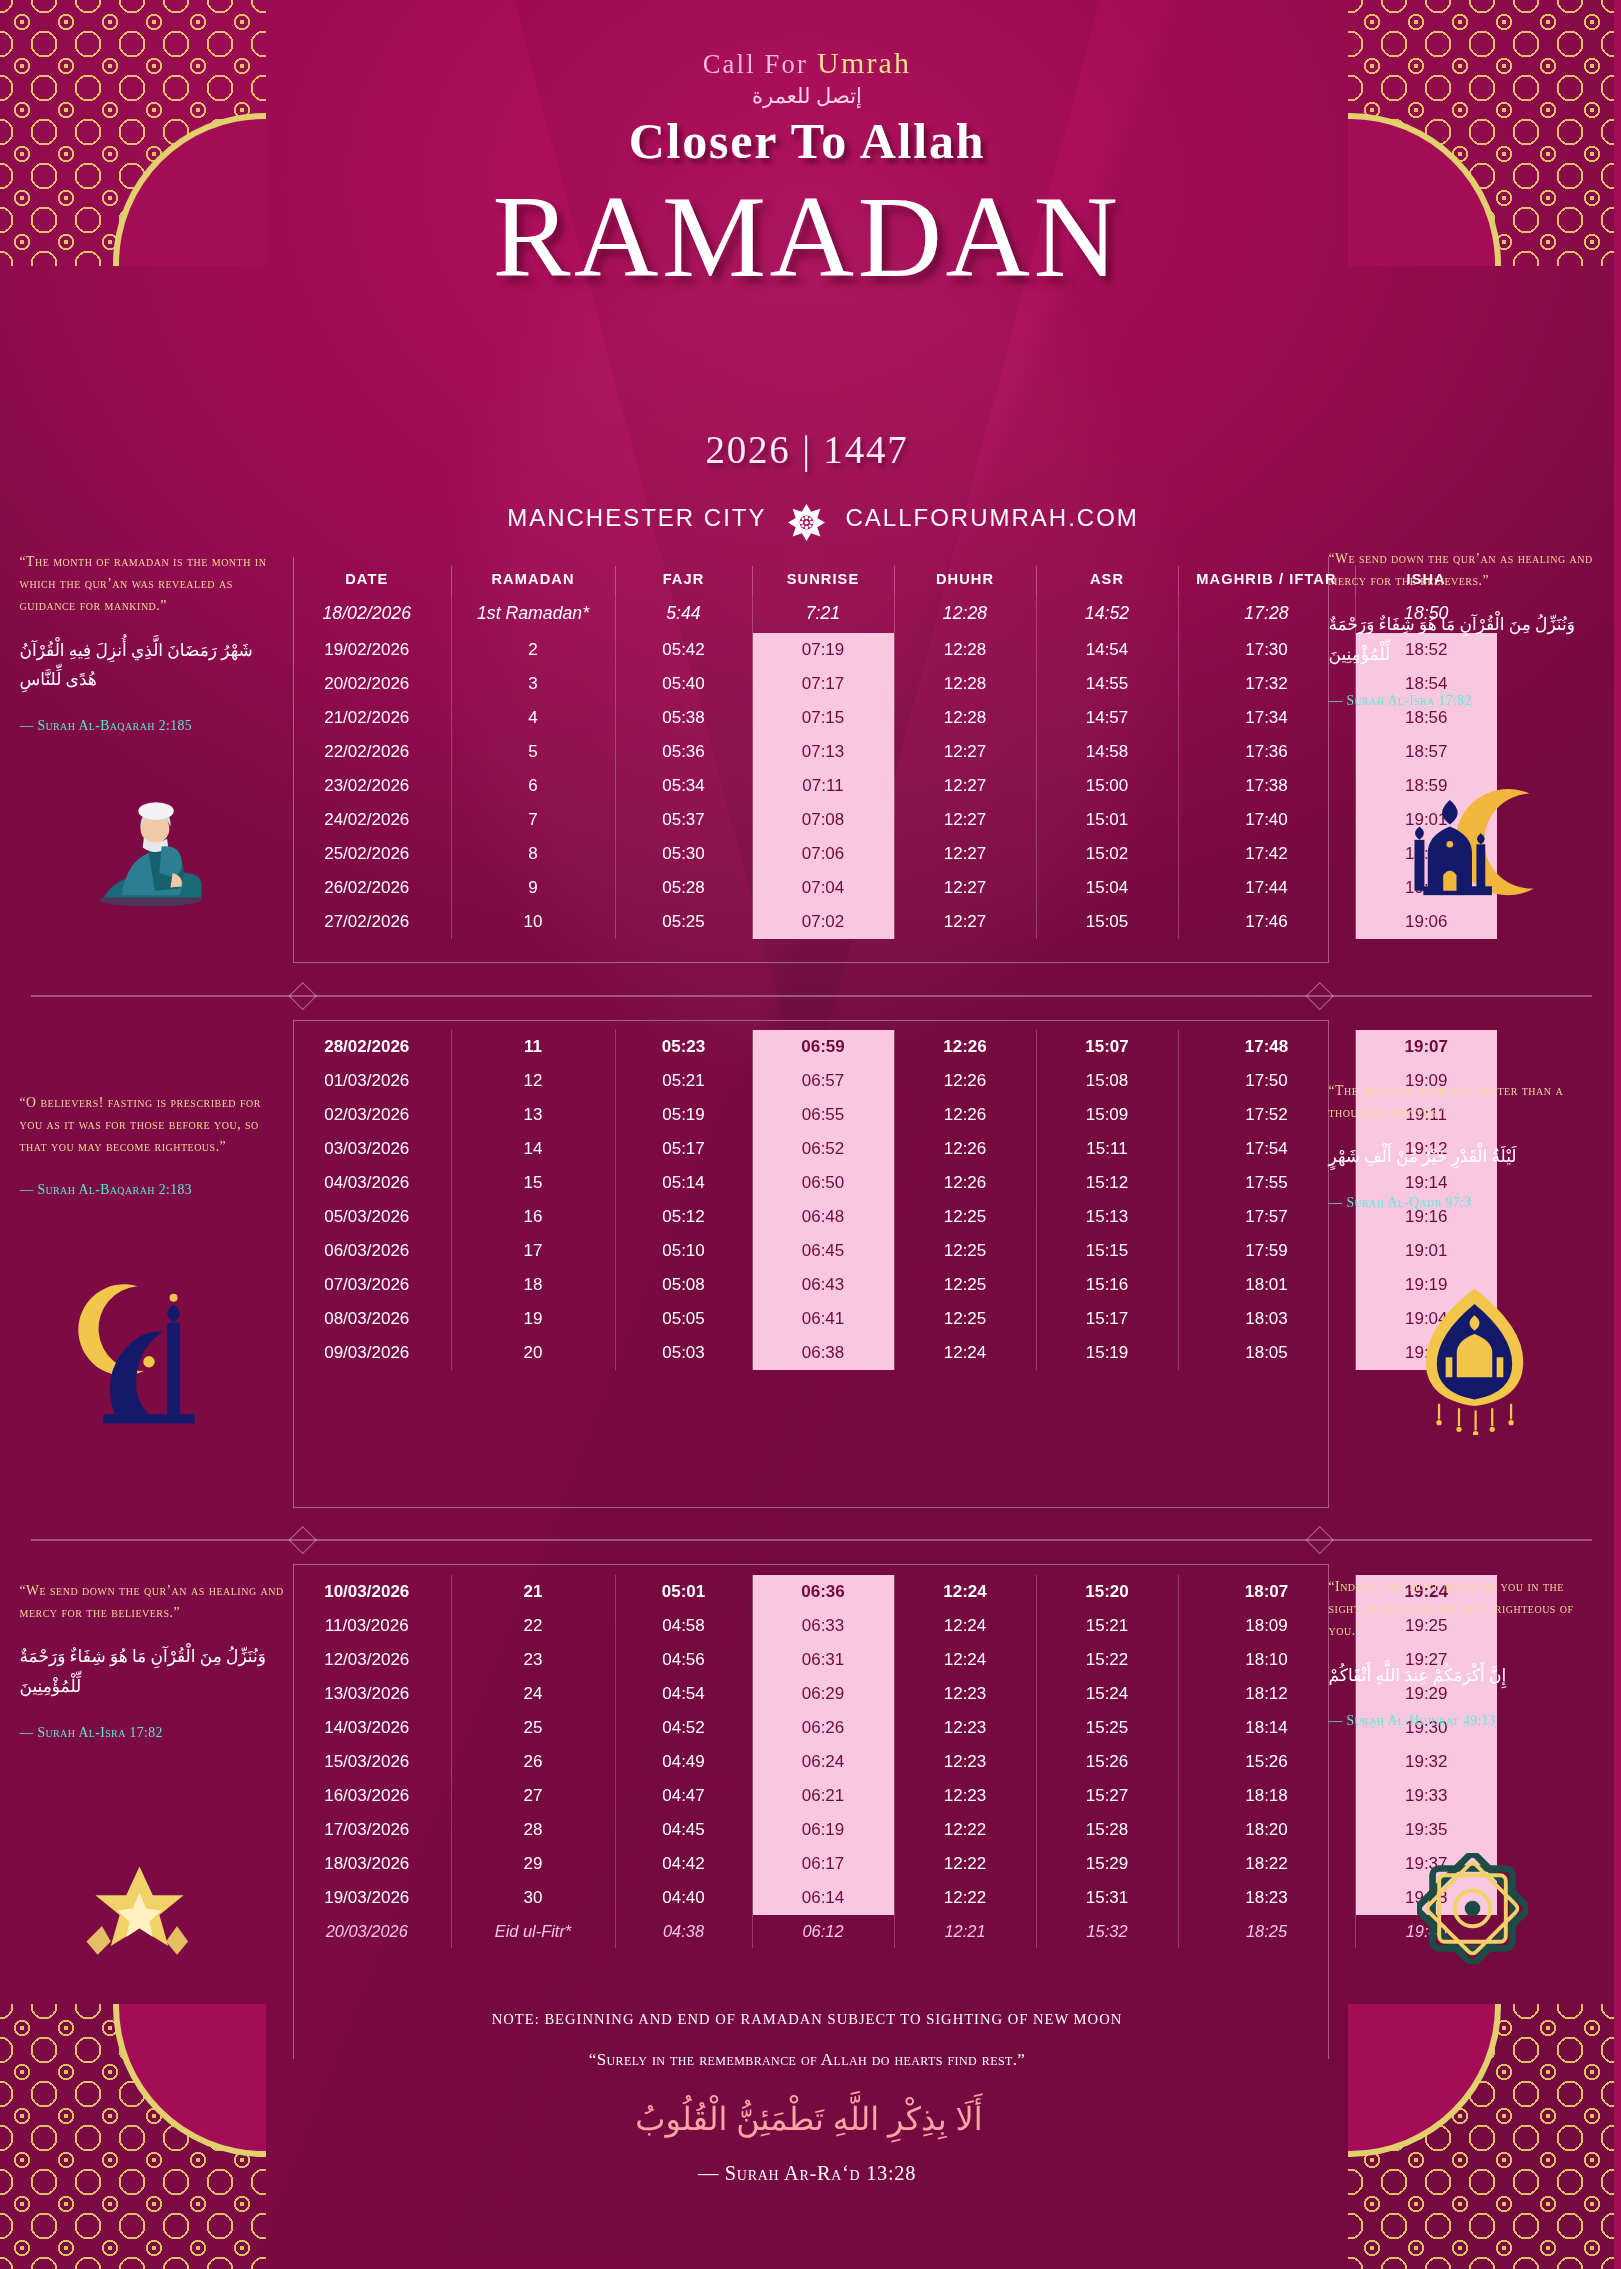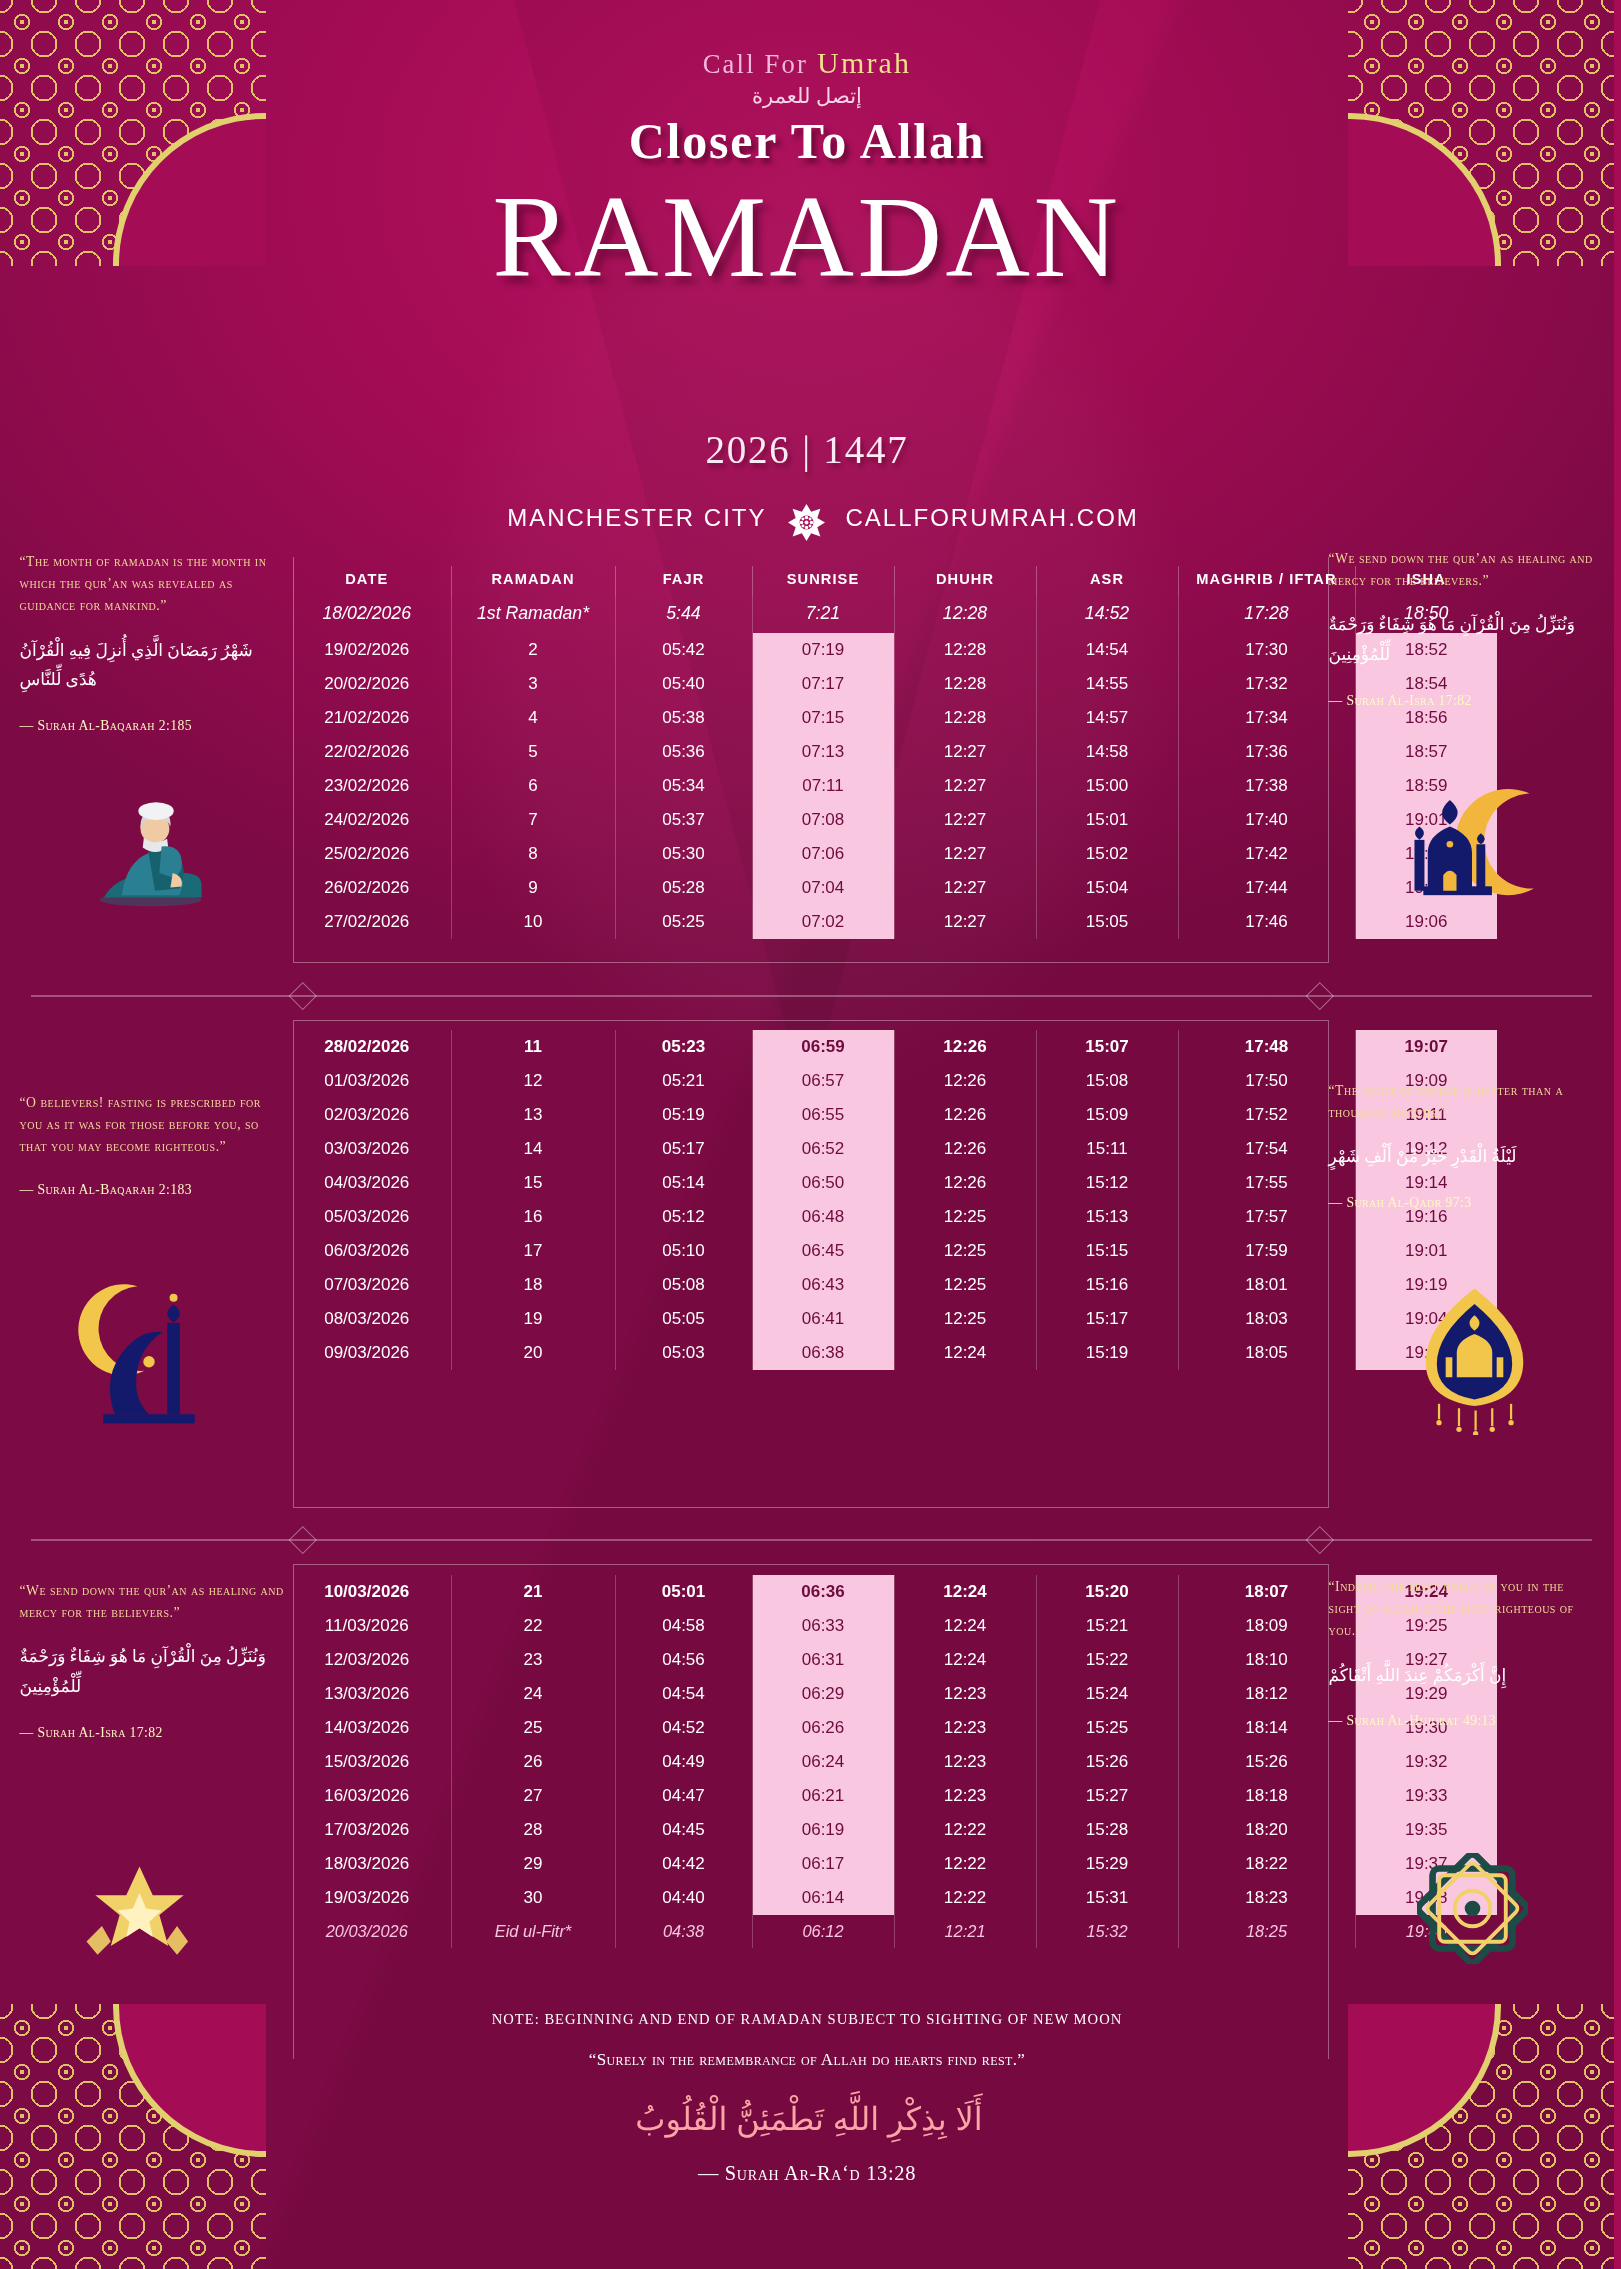--- a/index.html
+++ b/index.html
@@ -115,21 +115,21 @@
     color:#f3d99a; font-size:13.7px; line-height:1.62;
     font-variant:small-caps; letter-spacing:0.5px;
     text-transform:lowercase;
   }
   .side .q-en::first-letter{ text-transform:uppercase; }
   .side .q-ar{
     color:#fff; font-size:17px; line-height:1.75; direction:rtl;
     margin-top:18px;
   }
   .side .q-src{
-    color:#fef9c3; font-size:13.7px; margin-top:23px;
+    color:#5eead4; font-size:13.7px; margin-top:23px;
     font-variant:small-caps; letter-spacing:0.4px;
   }
   .side-left{ left:19.5px; text-align:left; }
   .side-right{ right:19.5px; text-align:left; }
 
   
   .blockframe{
     position:absolute;
     border:1.8px solid rgba(255,255,255,.34);
   }

